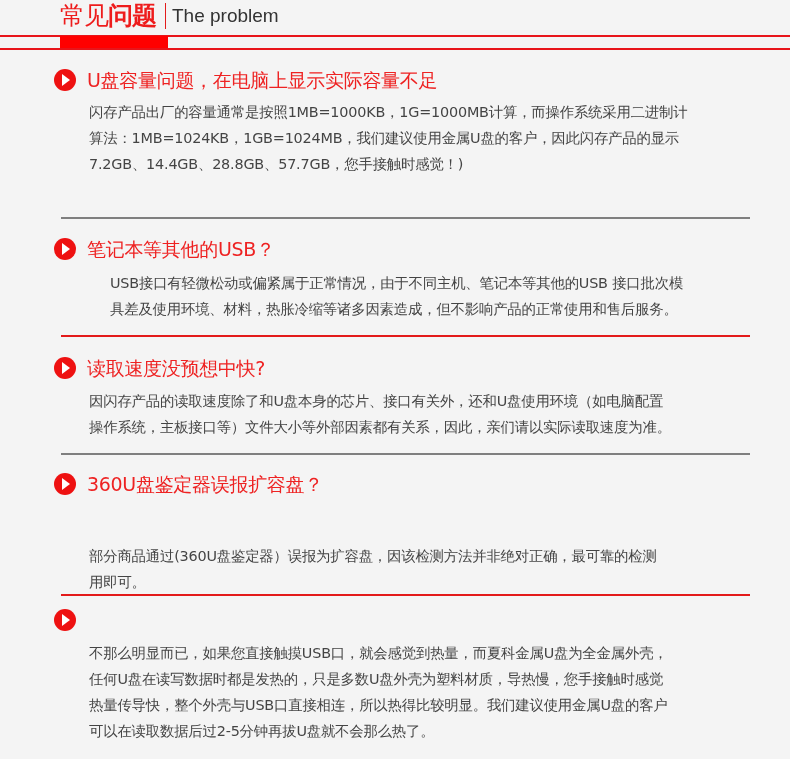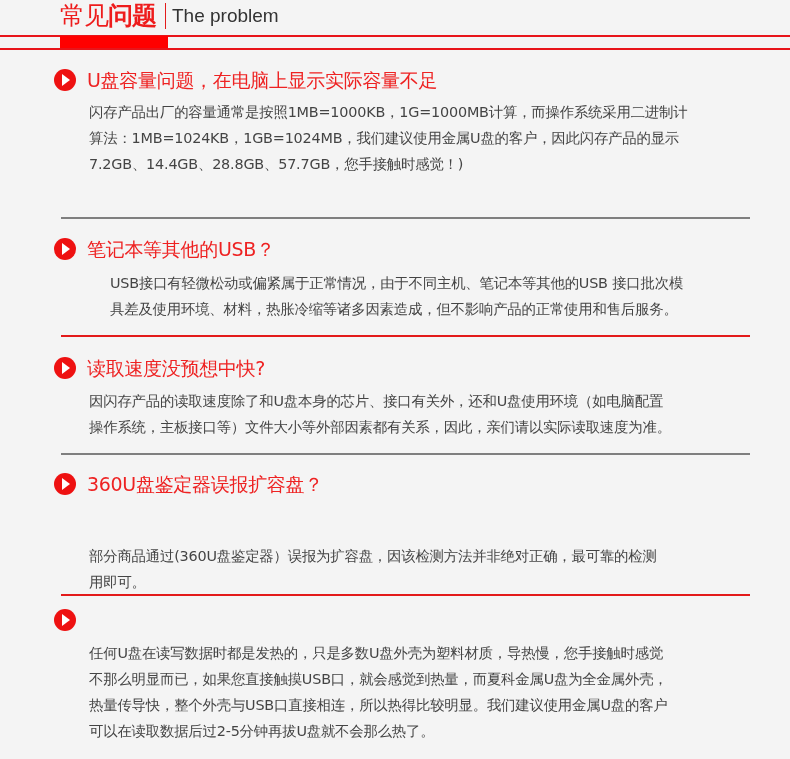--- a/index.html
+++ b/index.html
@@ -194,20 +194,20 @@
       <p>用即可。</p>
     </div>
   </div>
   <div class="divider red" style="top:594px;"></div>
 
   <div class="faq" style="top:607px;">
     <div class="faq-heading">
       <span class="bullet"></span>
     </div>
     <div class="faq-body" style="top:33px;">
+      <p>不那么明显而已，如果您直接触摸USB口，就会感觉到热量，而夏科金属U盘为全金属外壳，</p>
       <p>任何U盘在读写数据时都是发热的，只是多数U盘外壳为塑料材质，导热慢，您手接触时感觉</p>
-      <p>不那么明显而已，如果您直接触摸USB口，就会感觉到热量，而夏科金属U盘为全金属外壳，</p>
       <p>热量传导快，整个外壳与USB口直接相连，所以热得比较明显。我们建议使用金属U盘的客户</p>
       <p>可以在读取数据后过2-5分钟再拔U盘就不会那么热了。</p>
     </div>
   </div>
 
 </div>
 
 </body></html>

